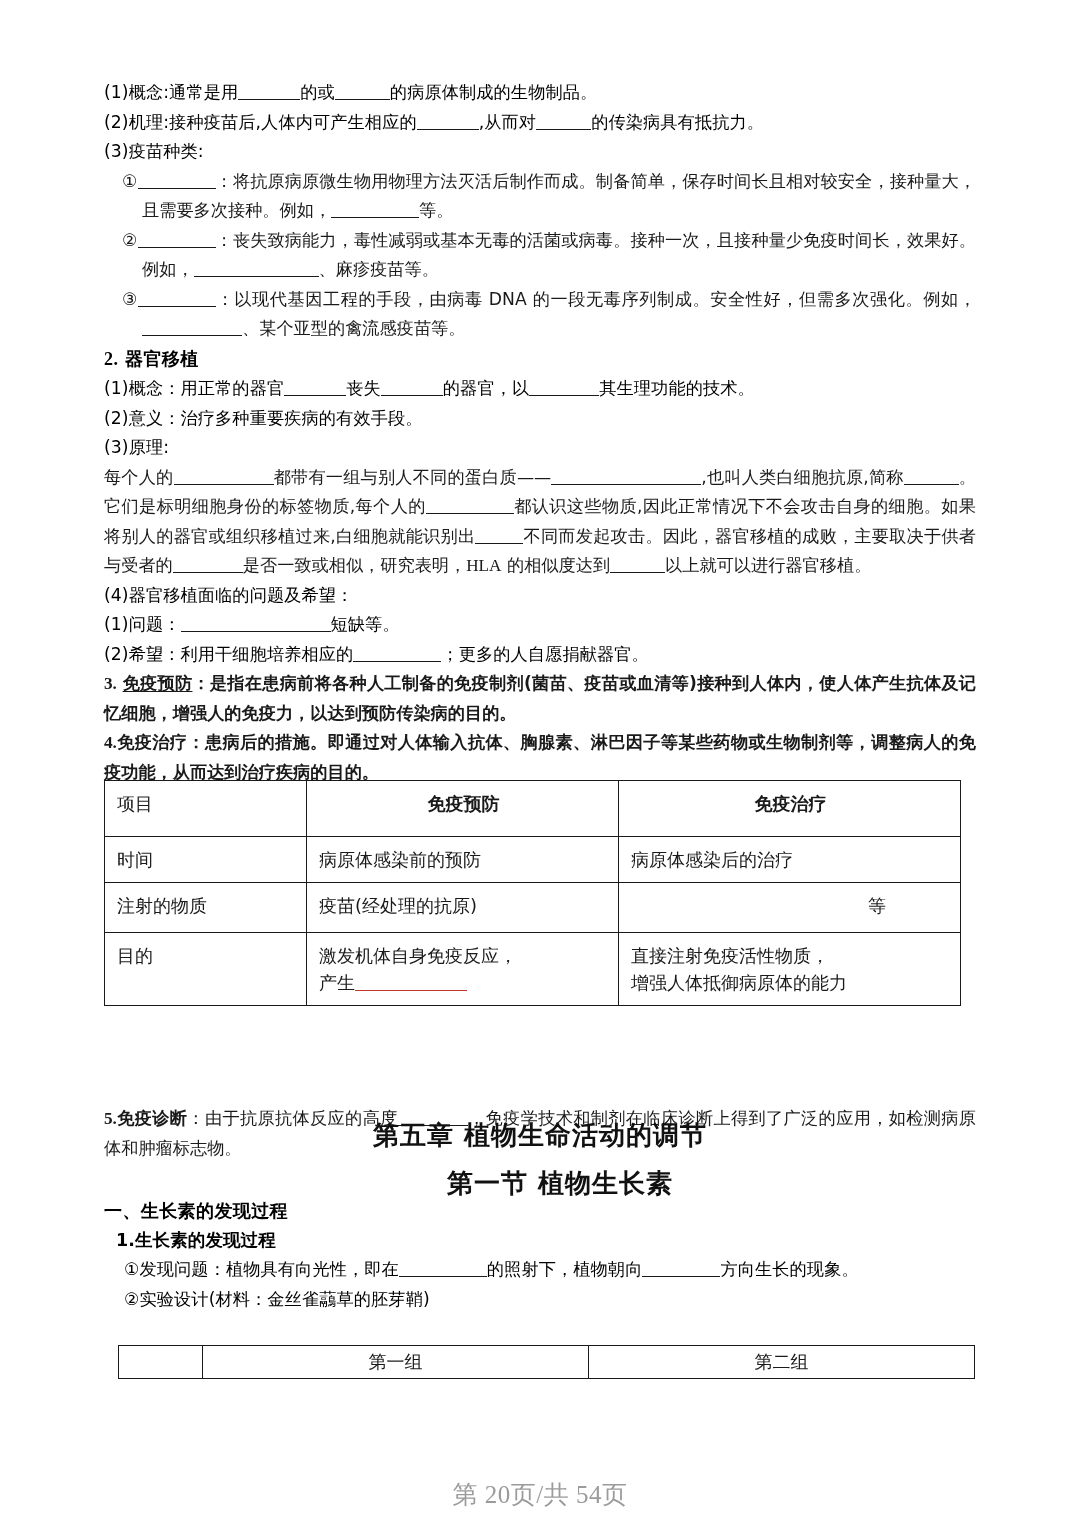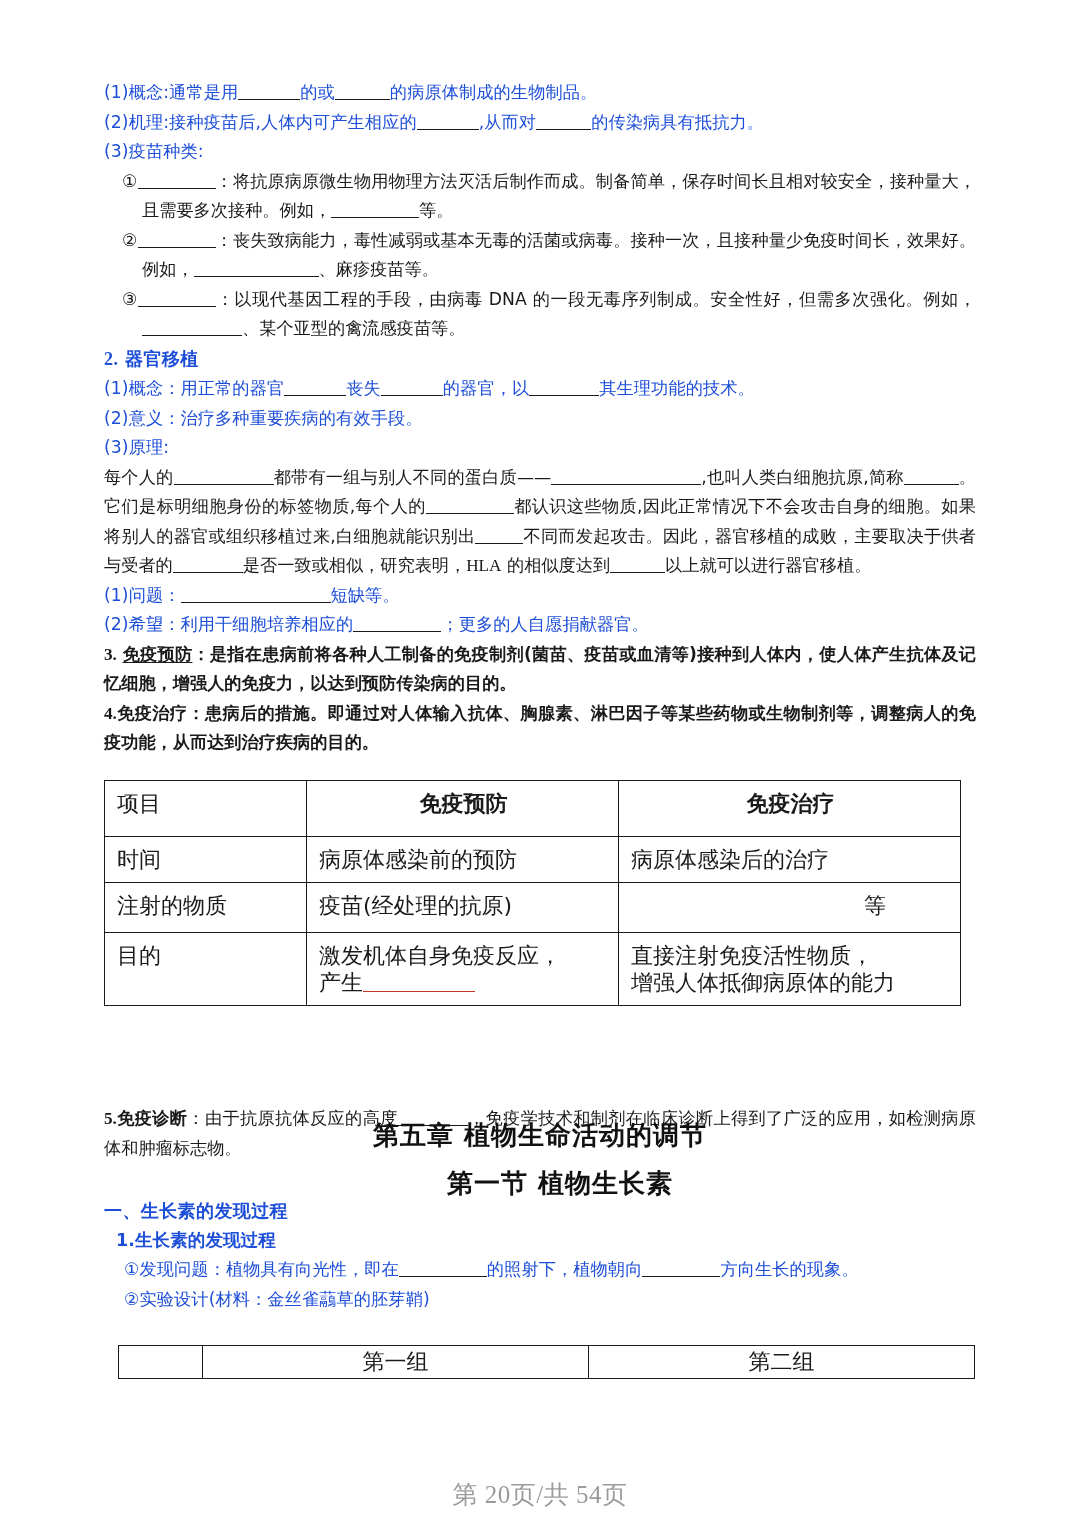--- a/index.html
+++ b/index.html
@@ -32,21 +32,21 @@
     top: 78px;
     width: 872px;
   }
 
   
   .ln {
     font-size: 17.2px;
     line-height: 29.5px;
     letter-spacing: 0.1px;
     white-space: normal;
-    color: #1d4ed8;
+    color: #000000;
   }
 
   .para {
     font-size: 17.2px;
     line-height: 29.5px;
     text-align: justify;
     text-justify: inter-ideograph;
   }
 
   .indent1 { padding-left: 20px; }
@@ -80,21 +80,21 @@
   .b112 { width: 112px; }
   .b125 { width: 125px; }
   .b150 { width: 150px; }
 
   .latin { font-family: "Liberation Serif", "DejaVu Serif", serif; }
 
   
   table.doc-table {
     border-collapse: collapse;
     table-layout: fixed;
-    font-size: 22px;
+    font-size: 18px;
     color: #1a1a1a;
   }
   table.doc-table td {
     border: 1.6px solid #1a1a1a;
     padding: 9px 10px 9px 12px;
     vertical-align: top;
     line-height: 27px;
   }
 
   #compare-table {
@@ -200,20 +200,21 @@
       <span>(1)概念：用正常的器官</span><span class="blank b62"></span><span>丧失</span><span class="blank b62"></span><span>的器官，以</span><span class="blank b70"></span><span>其生理功能的技术。</span>
     </div>
 
     <div class="ln">(2)意义：治疗多种重要疾病的有效手段。</div>
     <div class="ln">(3)原理:</div>
 
     <div class="para">
       <span>每个人的</span><span class="blank b100"></span><span>都带有一组与别人不同的蛋白质——</span><span class="blank b150"></span><span>,也叫人类白细胞抗原,简称</span><span class="blank b55"></span><span>。它们是标明细胞身份的标签物质,每个人的</span><span class="blank b88"></span><span>都认识这些物质,因此正常情况下不会攻击自身的细胞。如果将别人的器官或组织移植过来,白细胞就能识别出</span><span class="blank b48"></span><span>不同而发起攻击。因此，器官移植的成败，主要取决于供者与受者的</span><span class="blank b70"></span><span>是否一致或相似，研究表明，</span><span class="latin">HLA</span> <span>的相似度达到</span><span class="blank b55"></span><span>以上就可以进行器官移植。</span>
     </div>
 
+    <div class="ln">(4)器官移植面临的问题及希望：</div>
 
     <div class="ln">
       <span>(1)问题：</span><span class="blank b150"></span><span>短缺等。</span>
     </div>
 
     <div class="ln">
       <span>(2)希望：利用干细胞培养相应的</span><span class="blank b88"></span><span>；更多的人自愿捐献器官。</span>
     </div>
 
     <div class="para">

